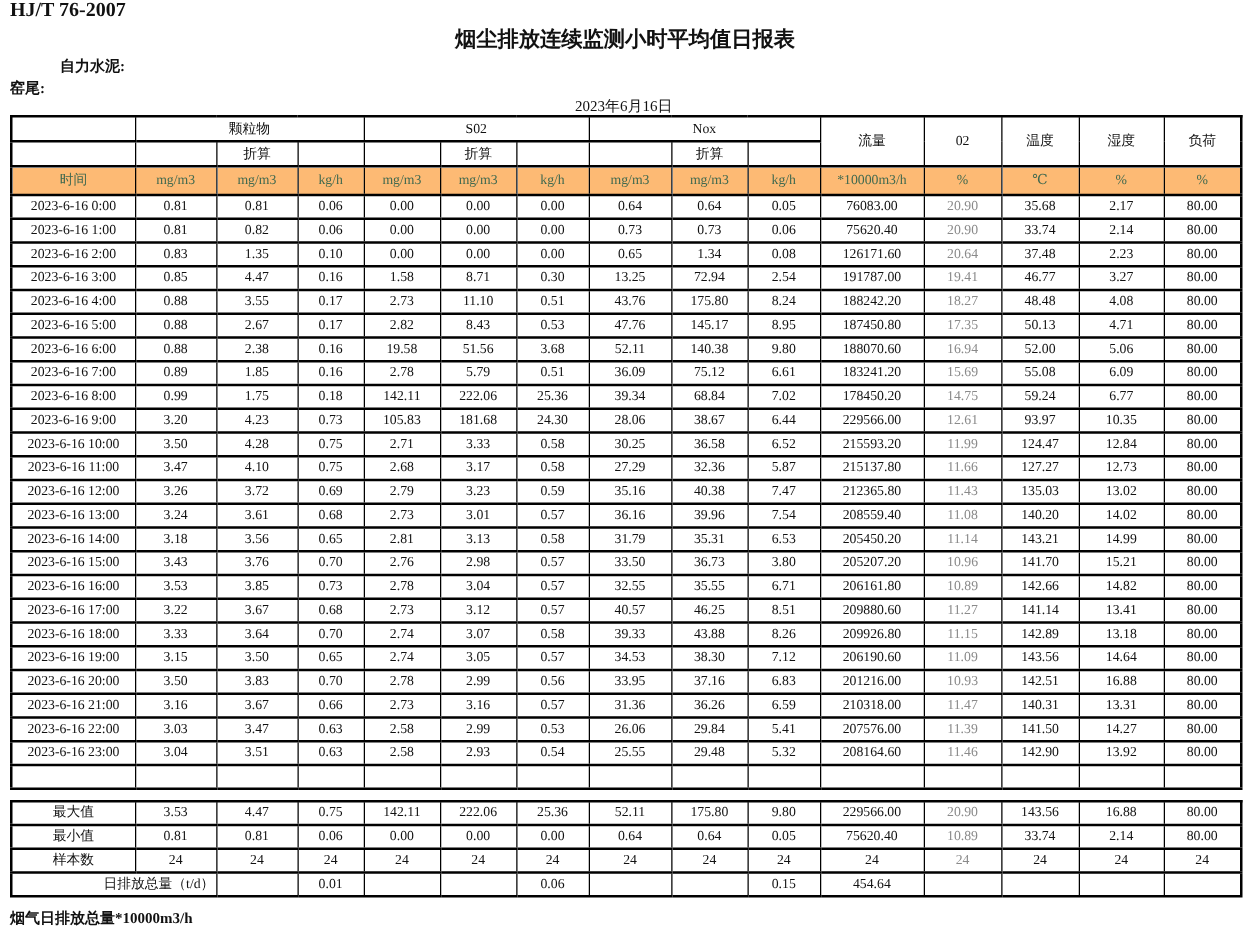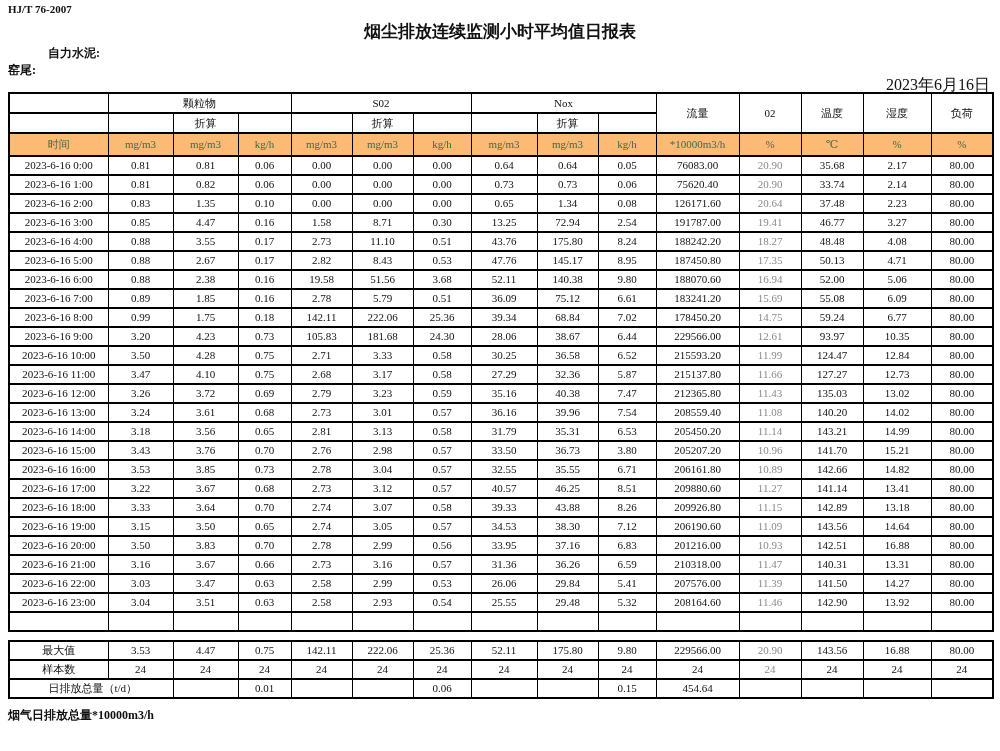--- a/index.html
+++ b/index.html
@@ -1,37 +1,37 @@
 <!DOCTYPE html>
 <html><head>
 <meta charset="utf-8">
 <style>
   html,body{margin:0;padding:0;background:#fff;}
   body{
     width:1000px;height:751px;box-sizing:border-box;padding:2px 8px 0 8px;
     font-family:"Liberation Serif","DejaVu Serif",serif;color:#111;overflow:hidden;
   }
-  .std{font-weight:bold;font-size:11px;line-height:14px;}
+  .std{font-weight:bold;font-size:16px;line-height:14px;}
   .title{font-weight:bold;font-size:17px;text-align:center;margin-top:7px;line-height:18px;}
   .company{font-weight:bold;font-size:12px;margin-top:5px;line-height:14px;margin-left:40px;}
   .station{font-weight:bold;font-size:12px;margin-top:3px;line-height:14px;}
-  .dateline{font-size:16px;text-align:right;margin-top:1px;line-height:14px;padding-right:2px;}
+  .dateline{font-size:12px;text-align:center;margin-top:1px;line-height:14px;padding-right:2px;}
   table{border-collapse:collapse;table-layout:fixed;width:984px;border:2px solid #000;}
   td{
     border:1px solid #000;border-bottom-width:2px;
     font-size:11px;text-align:center;vertical-align:middle;
     padding:0 1px;height:17px;line-height:17px;
     white-space:nowrap;overflow:hidden;
   }
   thead td{height:18px;line-height:18px;}
   tr.unit-row td{
     background:#fdba74;color:#40694f;height:21px;line-height:21px;
   }
   td.gray{color:#8a8a8a;}
-  td.label-left{text-align:center;padding-left:4px;}
+  td.label-left{text-align:right;padding-left:4px;}
   .summary-table{margin-top:8px;}
   .footer{margin-top:9px;font-weight:bold;font-size:12px;line-height:15px;}
   col.c-time{width:99px;}
   col.c1{width:65px;}col.c2{width:65px;}col.c3{width:53px;}
   col.c4{width:61px;}col.c5{width:61px;}col.c6{width:58px;}
   col.c7{width:66px;}col.c8{width:61px;}col.c9{width:58px;}
   col.c-flow{width:83px;}col.c-o2{width:62px;}col.c-temp{width:62px;}
   col.c-hum{width:68px;}col.c-load{width:62px;}
 </style>
 </head>
@@ -562,20 +562,37 @@
         <td>52.11</td>
         <td>175.80</td>
         <td>9.80</td>
         <td>229566.00</td>
         <td class="gray">20.90</td>
         <td>143.56</td>
         <td>16.88</td>
         <td>80.00</td>
       </tr>
       <tr>
+        <td>最小值</td>
+        <td>0.81</td>
+        <td>0.81</td>
+        <td>0.06</td>
+        <td>0.00</td>
+        <td>0.00</td>
+        <td>0.00</td>
+        <td>0.64</td>
+        <td>0.64</td>
+        <td>0.05</td>
+        <td>75620.40</td>
+        <td class="gray">10.89</td>
+        <td>33.74</td>
+        <td>2.14</td>
+        <td>80.00</td>
+      </tr>
+      <tr>
         <td>样本数</td>
         <td>24</td>
         <td>24</td>
         <td>24</td>
         <td>24</td>
         <td>24</td>
         <td>24</td>
         <td>24</td>
         <td>24</td>
         <td>24</td>

